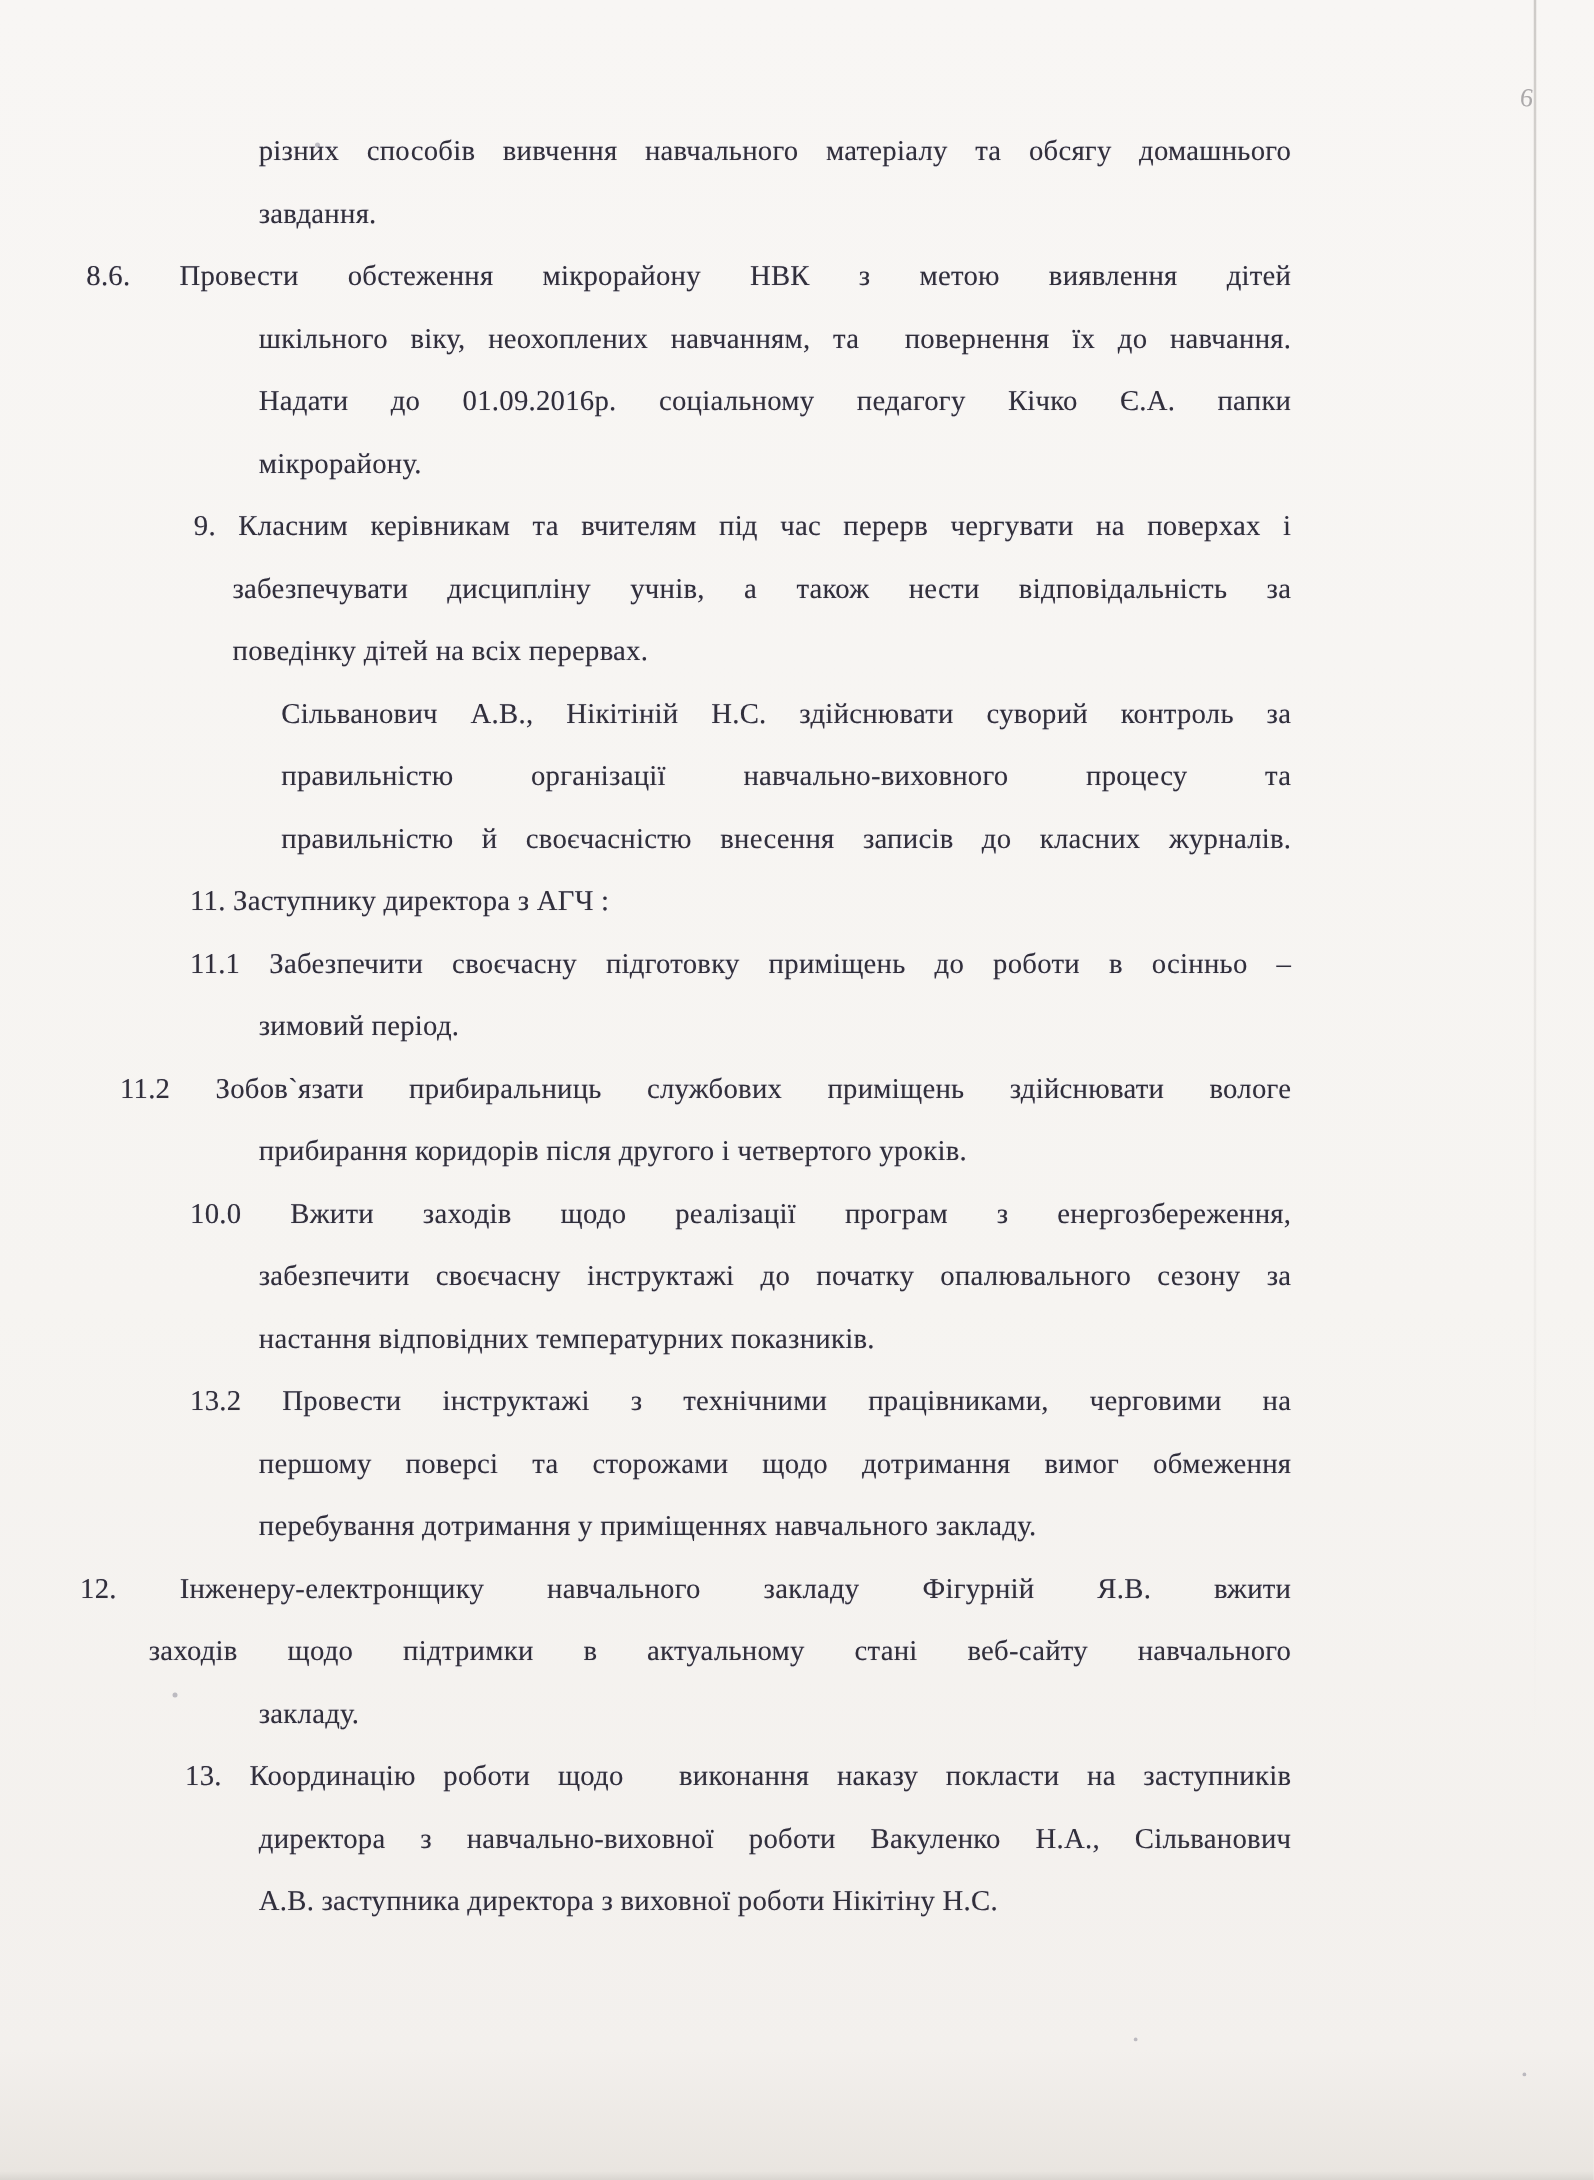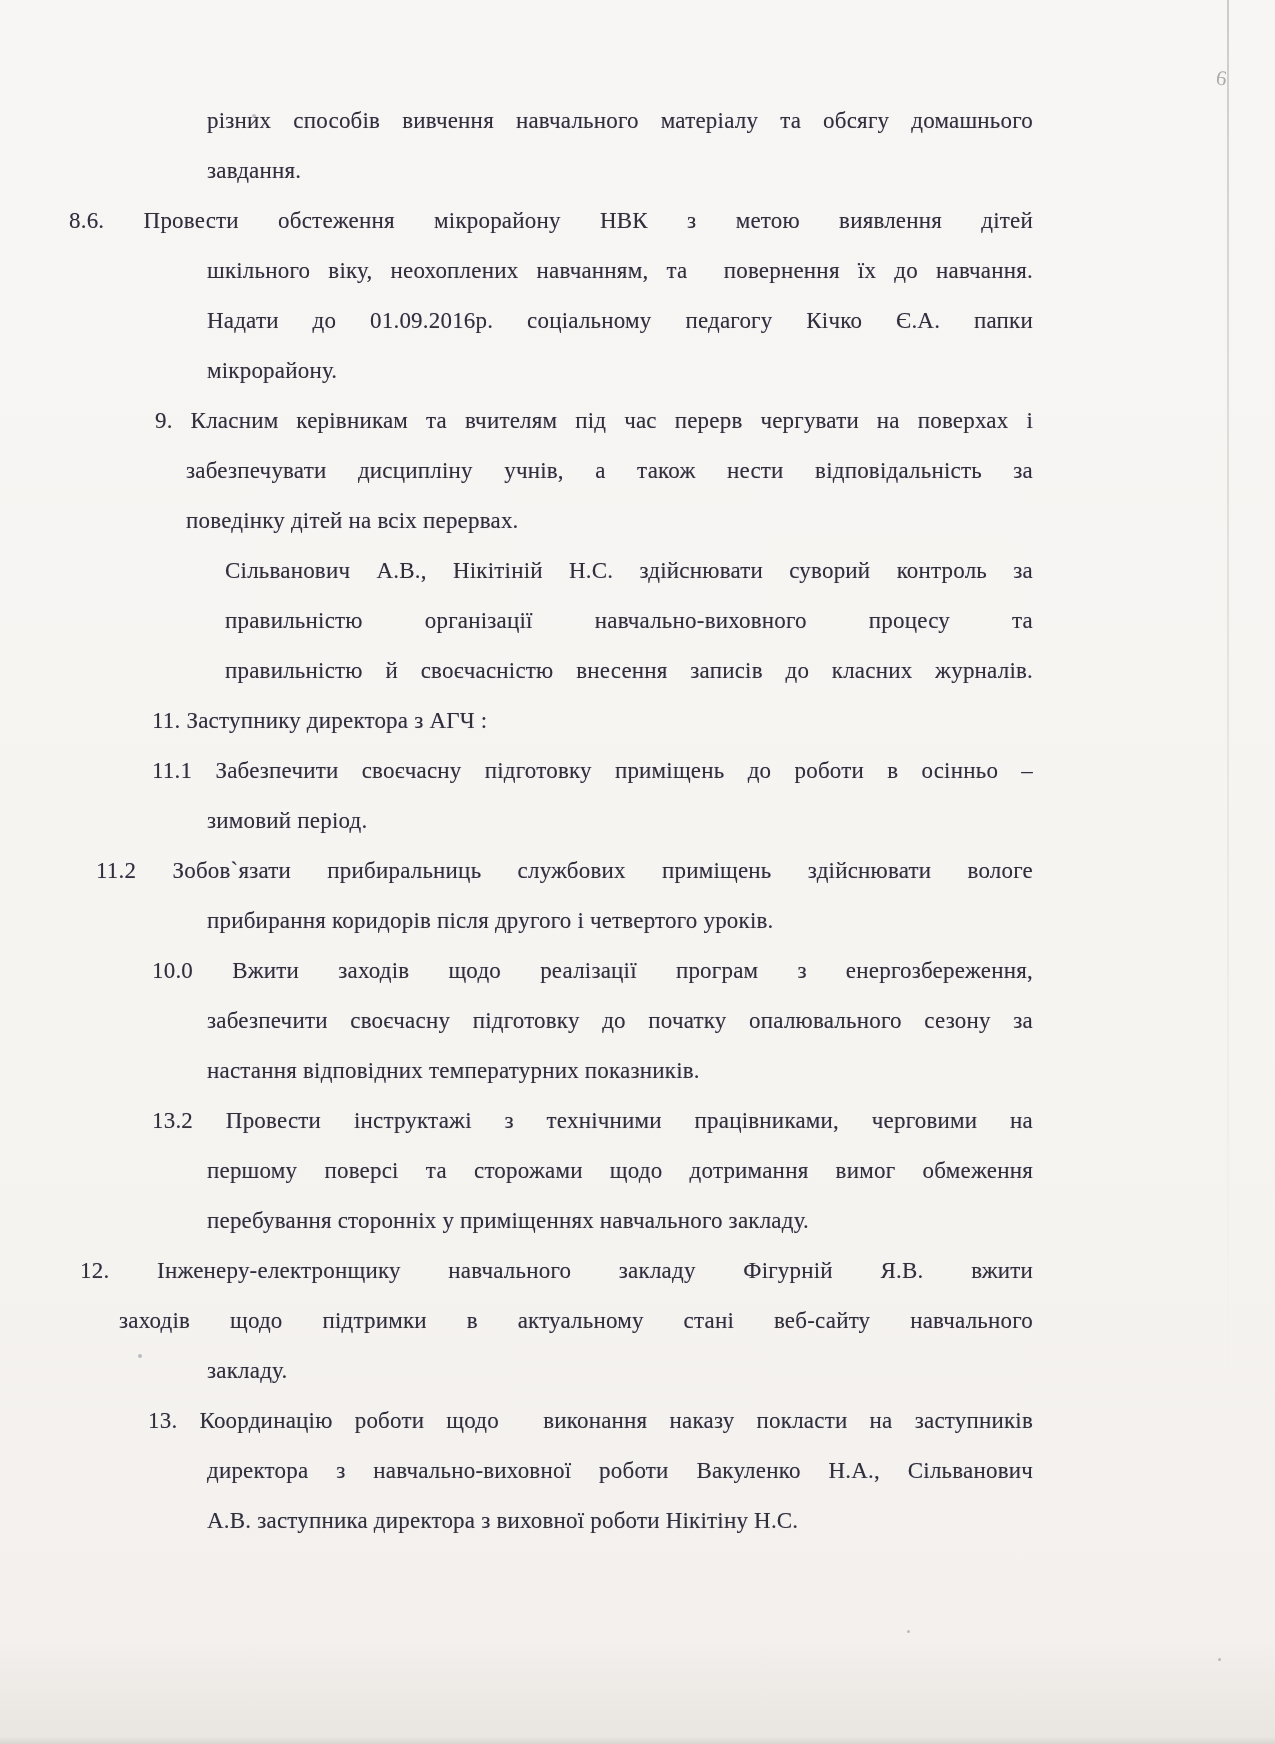--- a/index.html
+++ b/index.html
@@ -67,25 +67,25 @@
       <div class="line" style="margin-left: 186px;">поведінку дітей на всіх перервах.</div>
       <div class="line fill" style="margin-left: 225px;">Сільванович А.В., Нікітіній Н.С. здійснювати суворий контроль за</div>
       <div class="line fill" style="margin-left: 225px;">правильністю організації навчально-виховного процесу та</div>
       <div class="line fill" style="margin-left: 225px;">правильністю й своєчасністю внесення записів до класних журналів.</div>
       <div class="line" style="margin-left: 152px;"><span class="marker">11.</span> Заступнику директора з АГЧ :</div>
       <div class="line fill" style="margin-left: 152px;"><span class="marker">11.1</span> Забезпечити своєчасну підготовку приміщень до роботи в осінньо –</div>
       <div class="line" style="margin-left: 207px;">зимовий період.</div>
       <div class="line fill" style="margin-left: 96px;"><span class="marker">11.2</span> Зобов`язати прибиральниць службових приміщень здійснювати вологе</div>
       <div class="line" style="margin-left: 207px;">прибирання коридорів після другого і четвертого уроків.</div>
       <div class="line fill" style="margin-left: 152px;"><span class="marker">10.0</span> Вжити заходів щодо реалізації програм з енергозбереження,</div>
-      <div class="line fill" style="margin-left: 207px;">забезпечити своєчасну підготовку до початку опалювального сезону за</div>
+      <div class="line fill" style="margin-left: 207px;">забезпечити своєчасну інструктажі до початку опалювального сезону за</div>
       <div class="line" style="margin-left: 207px;">настання відповідних температурних показників.</div>
       <div class="line fill" style="margin-left: 152px;"><span class="marker">13.2</span> Провести інструктажі з технічними працівниками, черговими на</div>
       <div class="line fill" style="margin-left: 207px;">першому поверсі та сторожами щодо дотримання вимог обмеження</div>
-      <div class="line" style="margin-left: 207px;">перебування сторонніх у приміщеннях навчального закладу.</div>
-      <div class="line fill" style="margin-left: 80px;"><span class="marker">12.</span> Інженеру-електронщику навчального закладу Фігурній Я.В. вжити</div>
+      <div class="line" style="margin-left: 207px;">перебування дотримання у приміщеннях навчального закладу.</div>
+      <div class="line fill" style="margin-left: 64px;"><span class="marker">12.</span> Інженеру-електронщику навчального закладу Фігурній Я.В. вжити</div>
       <div class="line fill" style="margin-left: 119px;">заходів щодо підтримки в актуальному стані веб-сайту навчального</div>
       <div class="line" style="margin-left: 207px;">закладу.</div>
       <div class="line fill" style="margin-left: 148px;"><span class="marker">13.</span> Координацію роботи щодо &nbsp;виконання наказу покласти на заступників</div>
       <div class="line fill" style="margin-left: 207px;">директора з навчально-виховної роботи Вакуленко Н.А., Сільванович</div>
       <div class="line" style="margin-left: 207px;">А.В. заступника директора з виховної роботи Нікітіну Н.С.</div>
     </div>
 </div>
 
 </body></html>

